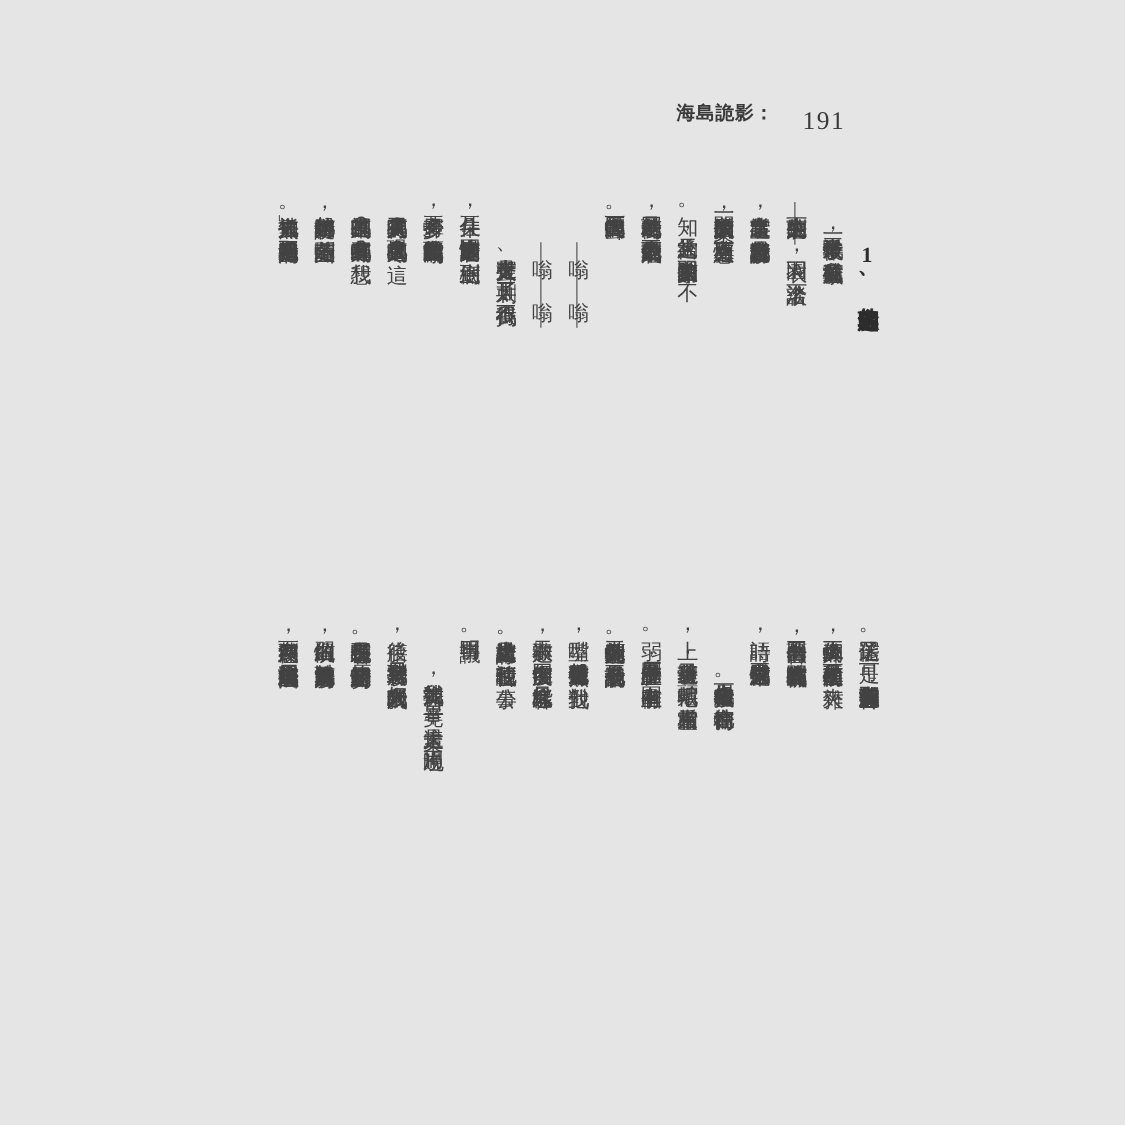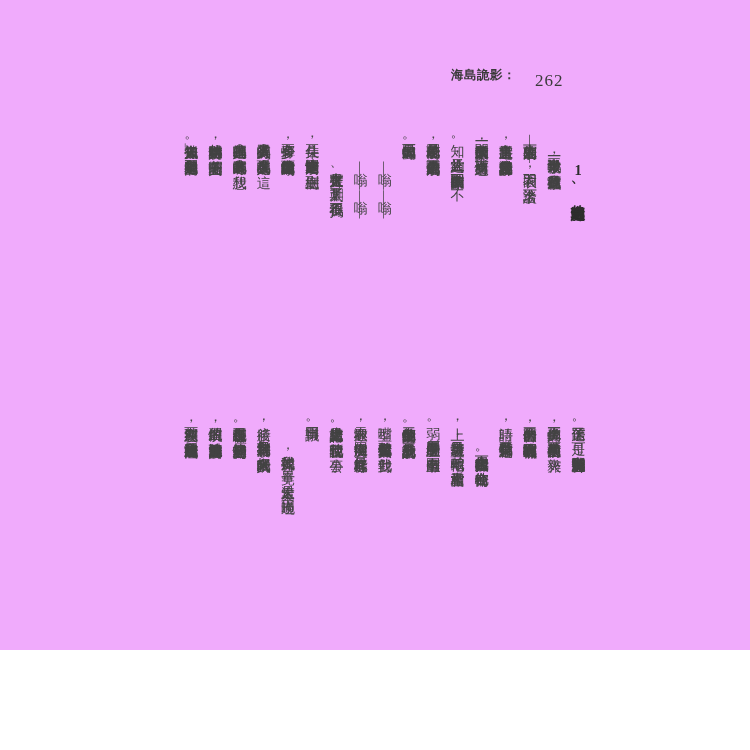--- a/index.html
+++ b/index.html
@@ -3,22 +3,22 @@
 <meta charset="utf-8">
 <style>
   html, body {
     margin: 0;
     padding: 0;
     background: #ffffff;
   }
   .page {
     position: relative;
     width: 750px;
-    height: 650px;
-    background: #f0abfc;
+    height: 750px;
+    background: #e5e5e5;
     overflow: hidden;
     font-family: "Liberation Serif", "DejaVu Serif", serif;
   }
 
   
   .hdr-text {
     position: absolute;
     top: 68px;
     left: 280px;
     width: 236px;
@@ -69,21 +69,21 @@
   }
 </style>
 </head>
 <body>
 
 <div class="page">
 
   <div class="hdr-text">
     <div class="hdr-title">海島詭影：</div>
   </div>
-  <div class="hdr-page">262</div>
+  <div class="hdr-page">191</div>
 
   <section class="tier tier-top">
     <div class="col heading-col">　　1、郭金定的遭遇</div>
     <div class="col">　太平洋戰爭最後一年，我應邀前往礦業</div>
     <div class="col">大亨山下先生的別莊——羽衣園，洽談名下</div>
     <div class="col">產業出售之事宜，這是我郭金定會計師事務</div>
     <div class="col">所開業以來的第一個大案，欣喜之情可想而</div>
     <div class="col">知。赴約當天，踏進羽衣園的第一印象，不</div>
     <div class="col">是罕見的珍花奇樹，也不是豪華的西式別莊，</div>
     <div class="col">而是巨大的蟬鳴聲。</div>

